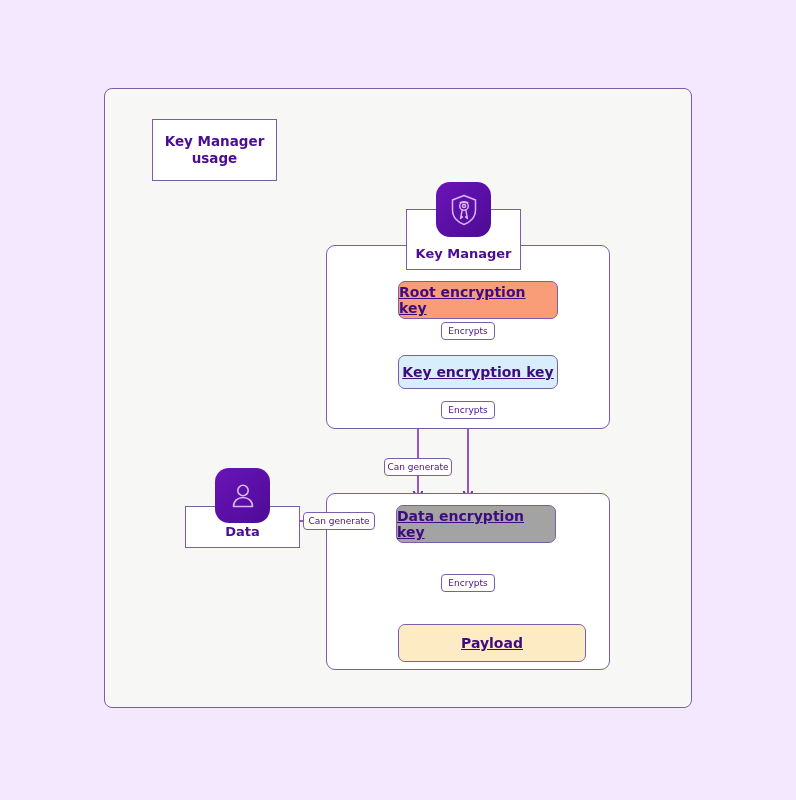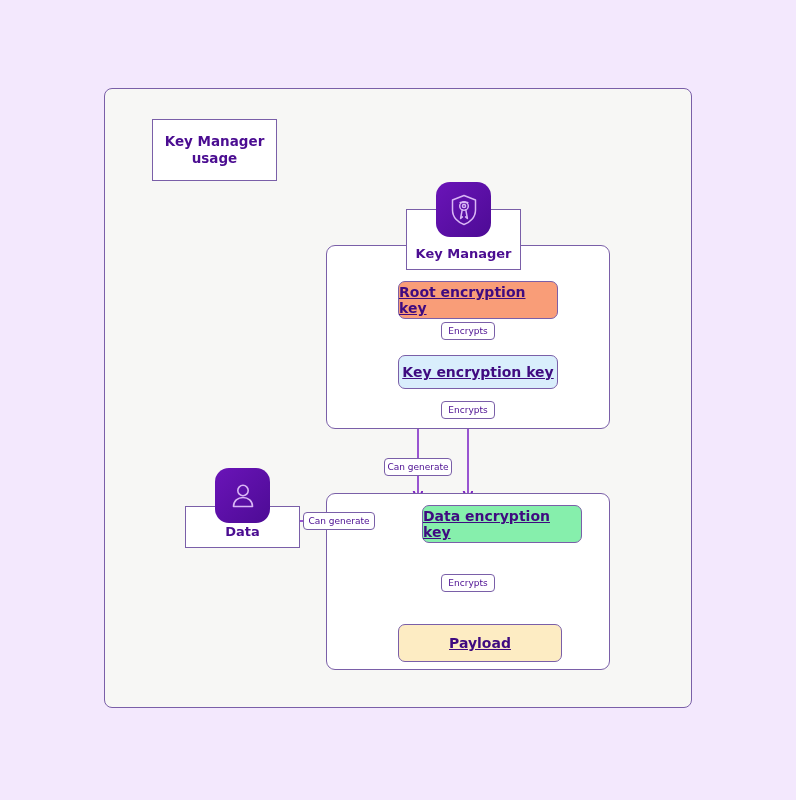--- a/index.html
+++ b/index.html
@@ -147,30 +147,30 @@
     background: #f99d78;
   }
   #kek-key {
     left: 398px;
     top: 355px;
     width: 160px;
     height: 34px;
     background: #d9eefc;
   }
   #dek-key {
-    left: 422px;
+    left: 396px;
     top: 505px;
     width: 160px;
     height: 38px;
-    background: #86efac;
+    background: #a3a3a3;
   }
   #payload-box {
     left: 398px;
     top: 624px;
-    width: 164px;
+    width: 188px;
     height: 38px;
     background: #fdecc3;
   }
 
   
   .edge-label {
     position: absolute;
     background: #ffffff;
     border: 1.2px solid #7a5fa8;
     border-radius: 4px;

